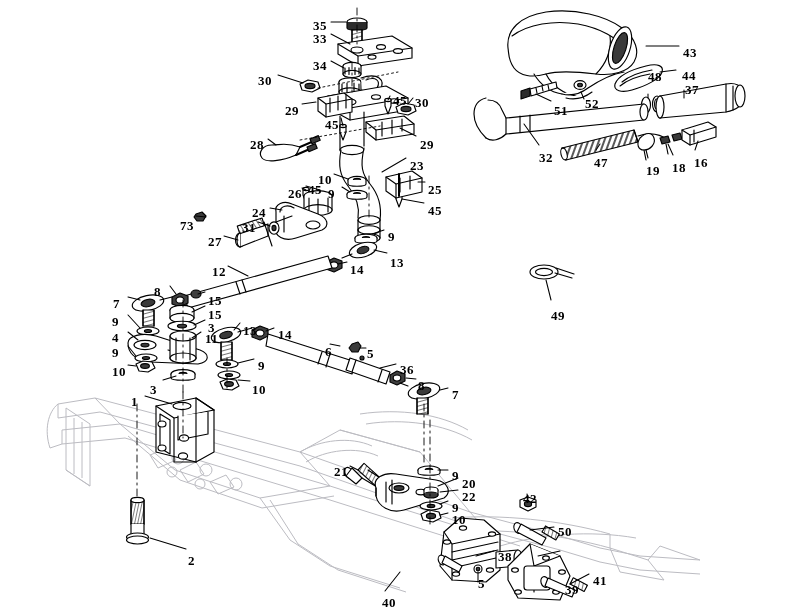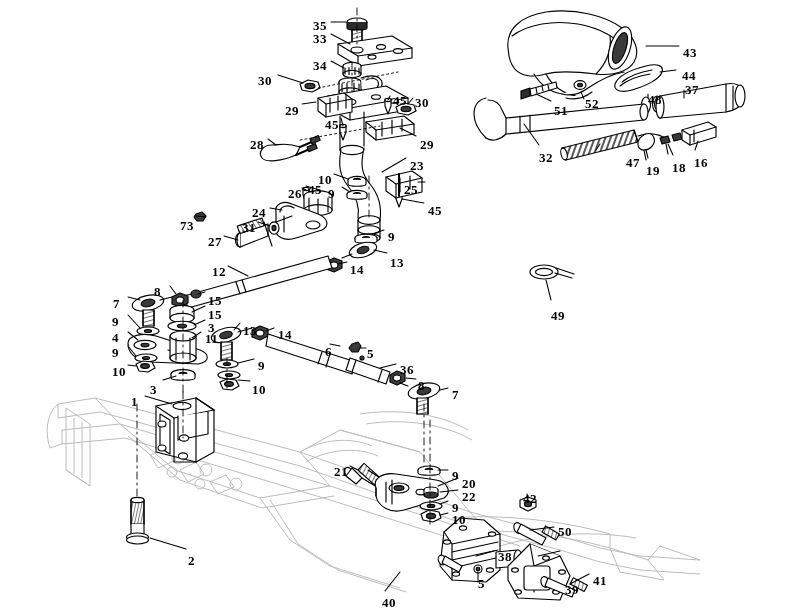--- a/index.html
+++ b/index.html
@@ -696,21 +696,21 @@
       <div class="lbl" style="left: 313px; top: 58px;">34</div>
       <div class="lbl" style="left: 258px; top: 73px;">30</div>
       <div class="lbl" style="left: 285px; top: 103px;">29</div>
       <div class="lbl" style="left: 393px; top: 93px;">45</div>
       <div class="lbl" style="left: 415px; top: 95px;">30</div>
       <div class="lbl" style="left: 325px; top: 117px;">45</div>
       <div class="lbl" style="left: 420px; top: 137px;">29</div>
       <div class="lbl" style="left: 250px; top: 137px;">28</div>
       <div class="lbl" style="left: 410px; top: 158px;">23</div>
       <div class="lbl" style="left: 318px; top: 172px;">10</div>
-      <div class="lbl" style="left: 404px; top: 182px; text-align: center;">25</div>
+      <div class="lbl" style="left: 428px; top: 182px; text-align: center;">25</div>
       <div class="lbl" style="left: 288px; top: 186px;">26</div>
       <div class="lbl" style="left: 308px; top: 182px;">45</div>
       <div class="lbl" style="left: 328px; top: 186px;">9</div>
       <div class="lbl" style="left: 428px; top: 203px;">45</div>
       <div class="lbl" style="left: 252px; top: 205px;">24</div>
       <div class="lbl" style="left: 180px; top: 218px;">73</div>
       <div class="lbl" style="left: 242px; top: 220px;">31</div>
       <div class="lbl" style="left: 208px; top: 234px;">27</div>
       <div class="lbl" style="left: 388px; top: 229px;">9</div>
       <div class="lbl" style="left: 390px; top: 255px;">13</div>
@@ -748,23 +748,23 @@
       <div class="lbl" style="left: 523px; top: 491px;">42</div>
       <div class="lbl" style="left: 558px; top: 524px;">50</div>
       <div class="lbl" style="left: 498px; top: 549px;">38</div>
       <div class="lbl" style="left: 565px; top: 549px; margin-top: 33px;">39</div>
       <div class="lbl" style="left: 478px; top: 576px;">5</div>
       <div class="lbl" style="left: 382px; top: 595px;">40</div>
       <div class="lbl" style="left: 593px; top: 573px;">41</div>
       <div class="lbl" style="left: 683px; top: 45px;">43</div>
       <div class="lbl" style="left: 682px; top: 68px;">44</div>
       <div class="lbl" style="left: 685px; top: 82px;">37</div>
-      <div class="lbl" style="left: 648px; top: 92px;">48</div>
+      <div class="lbl" style="left: 648px; top: 69px;">48</div>
       <div class="lbl" style="left: 554px; top: 103px;">51</div>
       <div class="lbl" style="left: 585px; top: 96px;">52</div>
       <div class="lbl" style="left: 539px; top: 150px;">32</div>
-      <div class="lbl" style="left: 594px; top: 155px; margin-left: 32px;">47</div>
+      <div class="lbl" style="left: 594px; top: 155px;">47</div>
       <div class="lbl" style="left: 646px; top: 163px;">19</div>
       <div class="lbl" style="left: 672px; top: 160px;">18</div>
       <div class="lbl" style="left: 694px; top: 155px;">16</div>
     </div>
 
 </div>
 
 </body></html>

